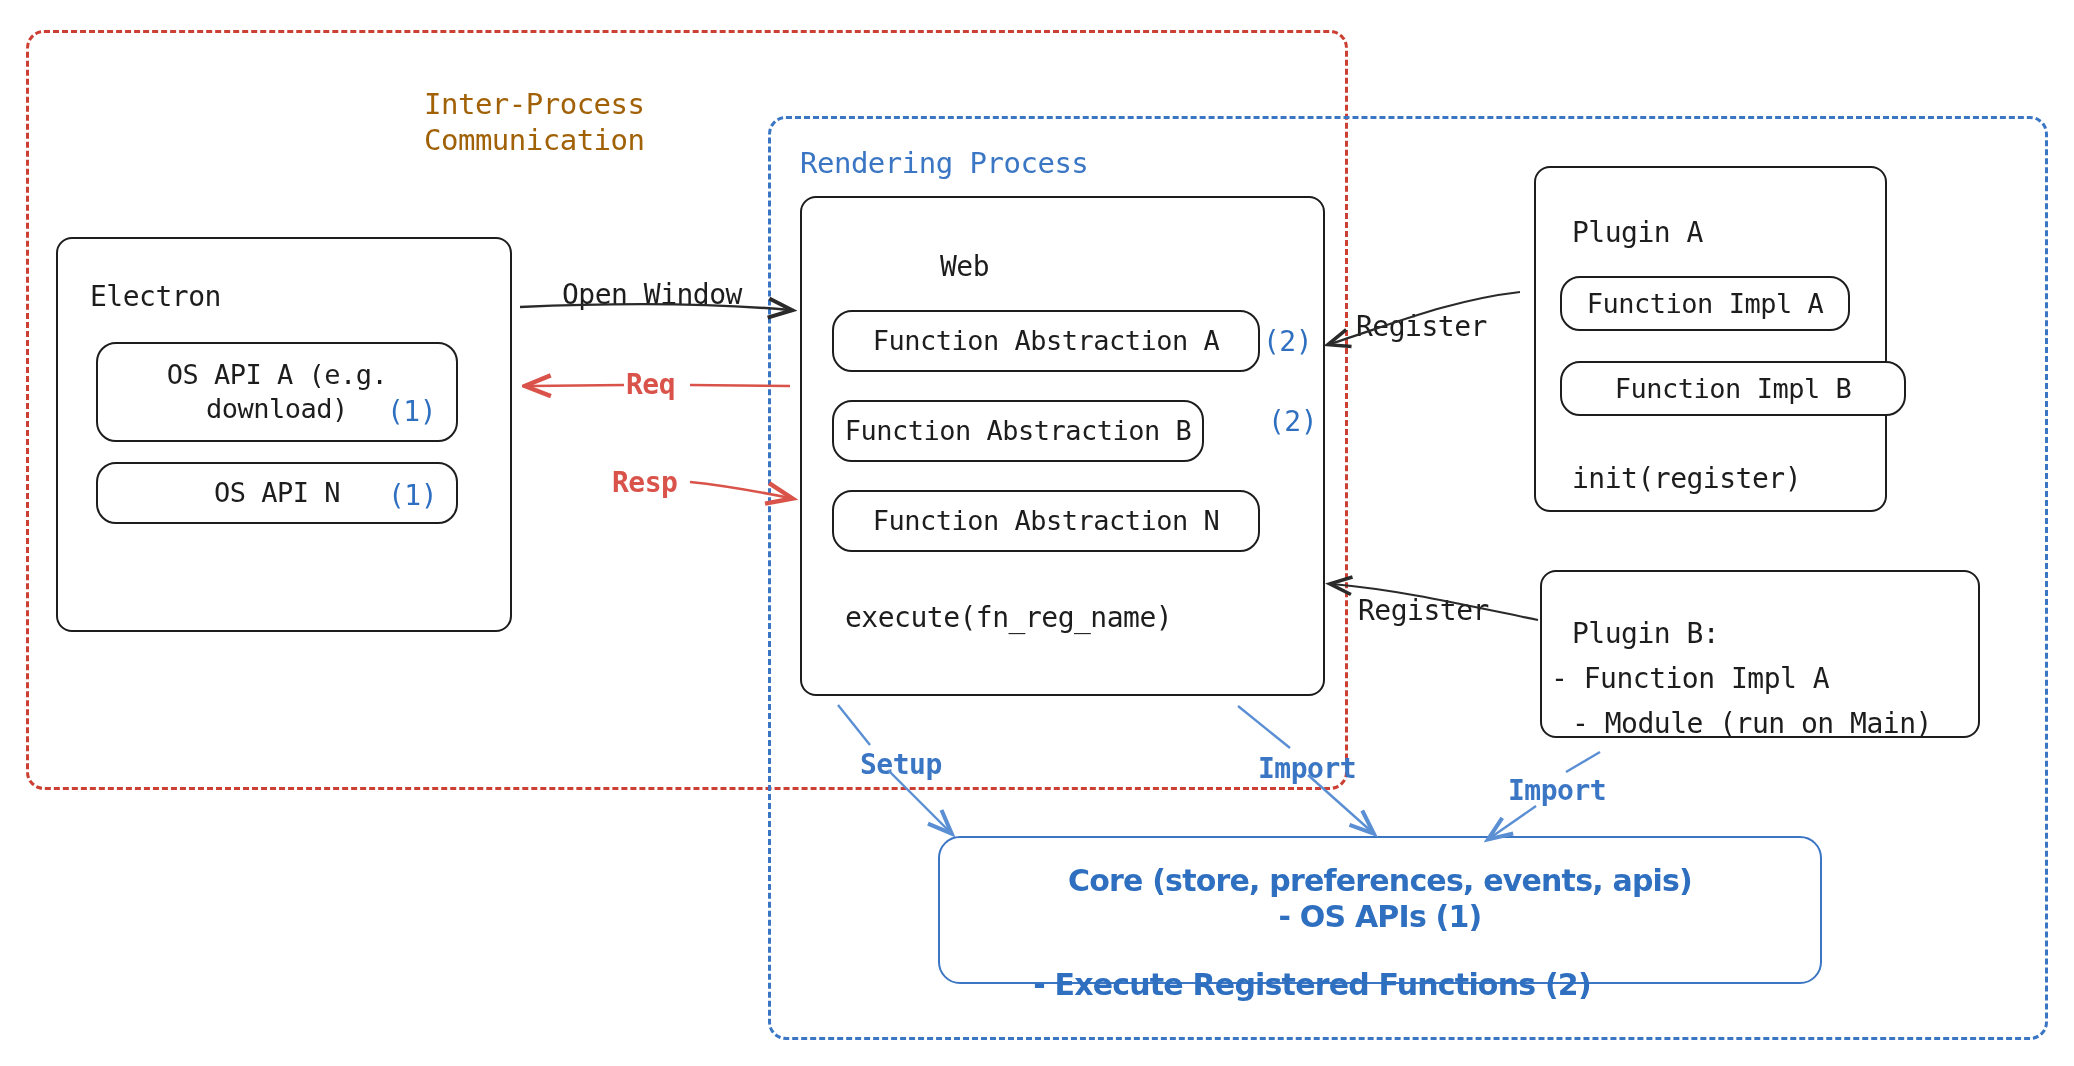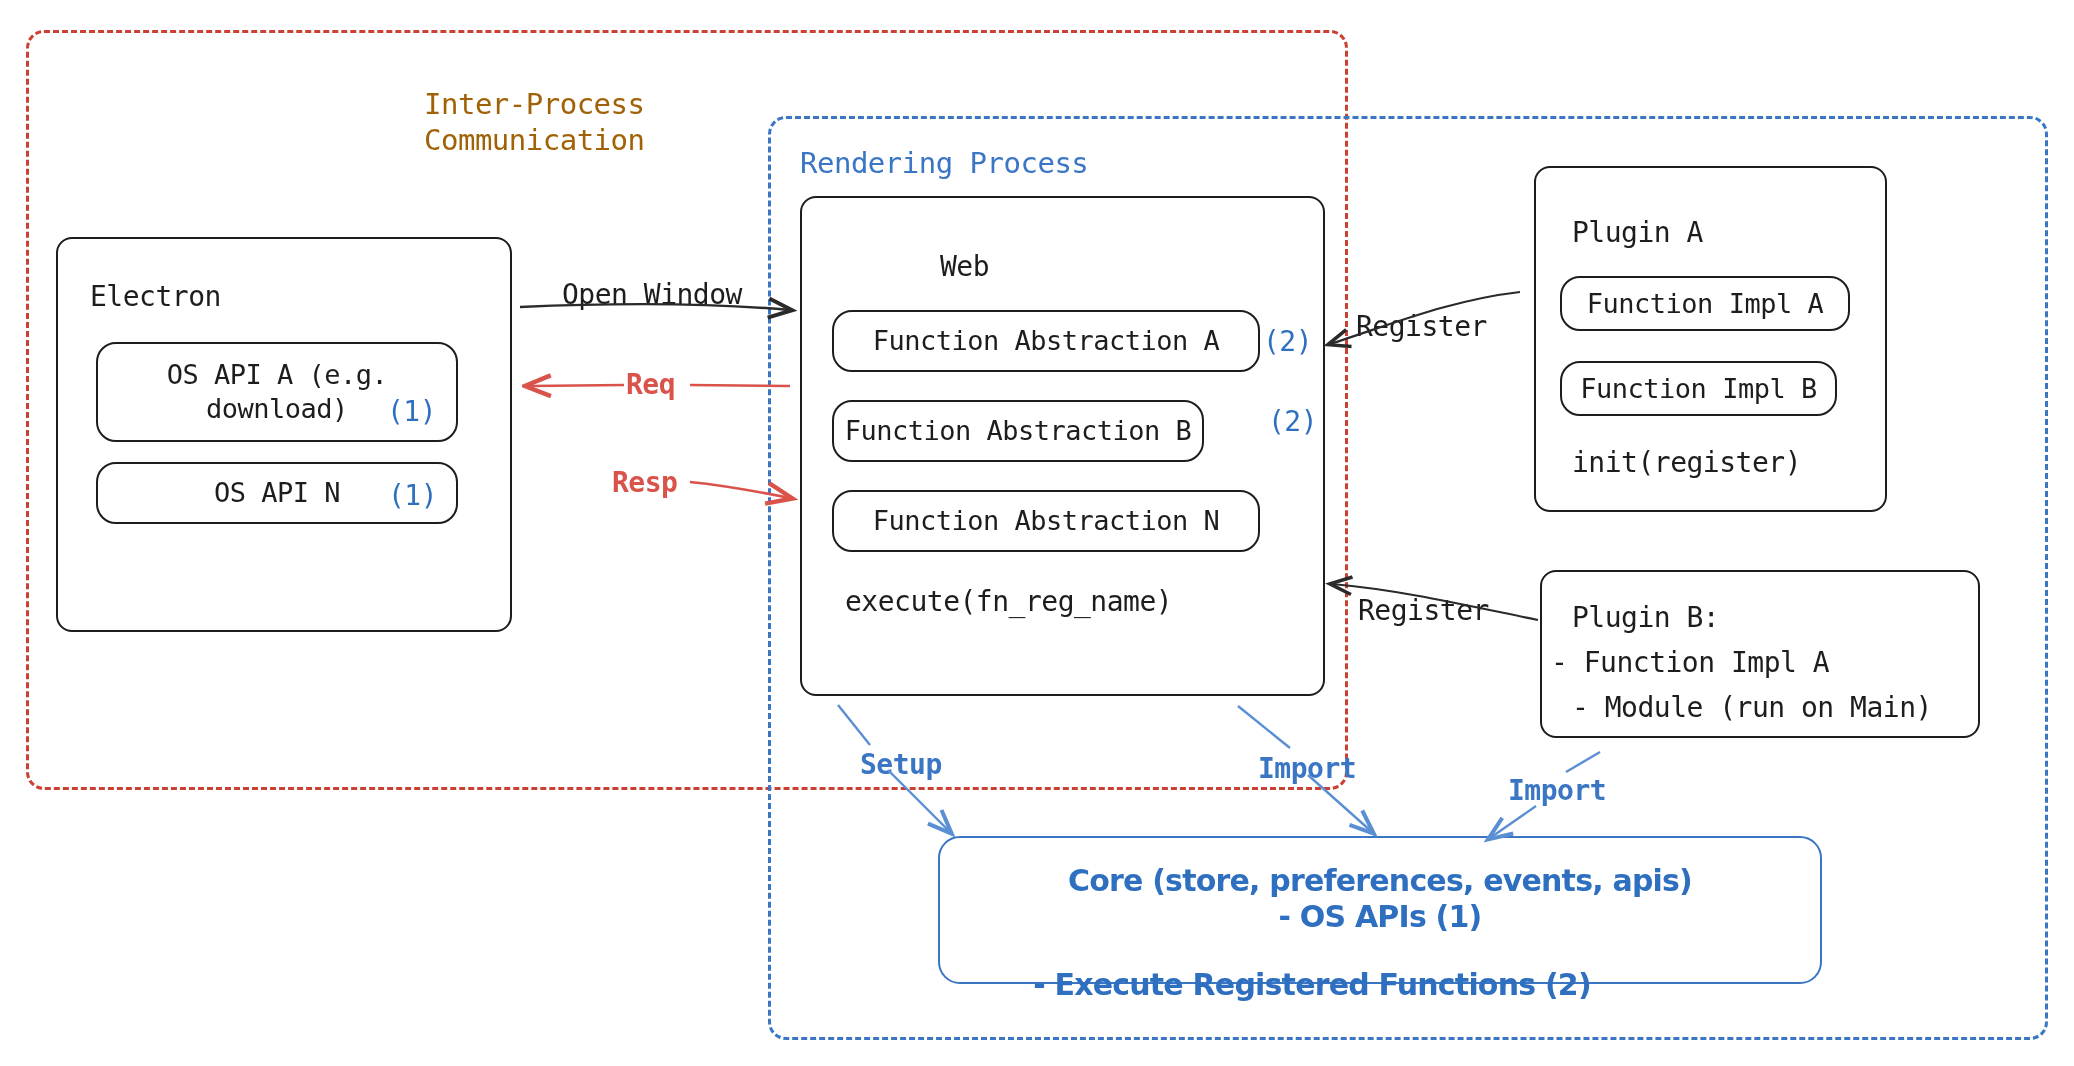--- a/index.html
+++ b/index.html
@@ -77,20 +77,21 @@
     line-height: 1.25;
     letter-spacing: -0.5px;
   }
   .free-text {
     position: absolute;
     font-size: 28px;
     color: #1d1d1d;
     white-space: pre;
     line-height: 1.3;
     letter-spacing: -0.5px;
+    margin-top: 16px;
   }
   .note-blue {
     position: absolute;
     font-size: 28px;
     color: #2f6fc0;
     white-space: pre;
     letter-spacing: -0.5px;
   }
   .edge-label {
     position: absolute;
@@ -166,21 +167,21 @@
   </div>
 
   <div class="free-text" style="left:845px; top:584px;">execute(fn_reg_name)</div>
 
   <div class="box" style="left:1534px; top:166px; width:353px; height:346px;"></div>
   <div class="box-title" style="left:1572px; top:216px;">Plugin A</div>
 
   <div class="inner-box" style="left:1560px; top:276px; width:290px; height:55px;">
     <span>Function Impl A</span>
   </div>
-  <div class="inner-box" style="left:1560px; top:361px; width:277px; height:55px;">
+  <div class="inner-box" style="left:1560px; top:361px; width:346px; height:55px;">
     <span>Function Impl B</span>
   </div>
   <div class="free-text" style="left:1572px; top:445px;">init(register)</div>
 
   <div class="box" style="left:1540px; top:570px; width:440px; height:168px;"></div>
   <div class="free-text" style="left:1572px; top:600px;">Plugin B:</div>
   <div class="free-text" style="left:1551px; top:645px;text-align:center;">- Function Impl A</div>
   <div class="free-text" style="left:1572px; top:690px;">- Module (run on Main)</div>
 
   <div class="box box-core" style="left:938px; top:836px; width:884px; height:148px;"></div>

